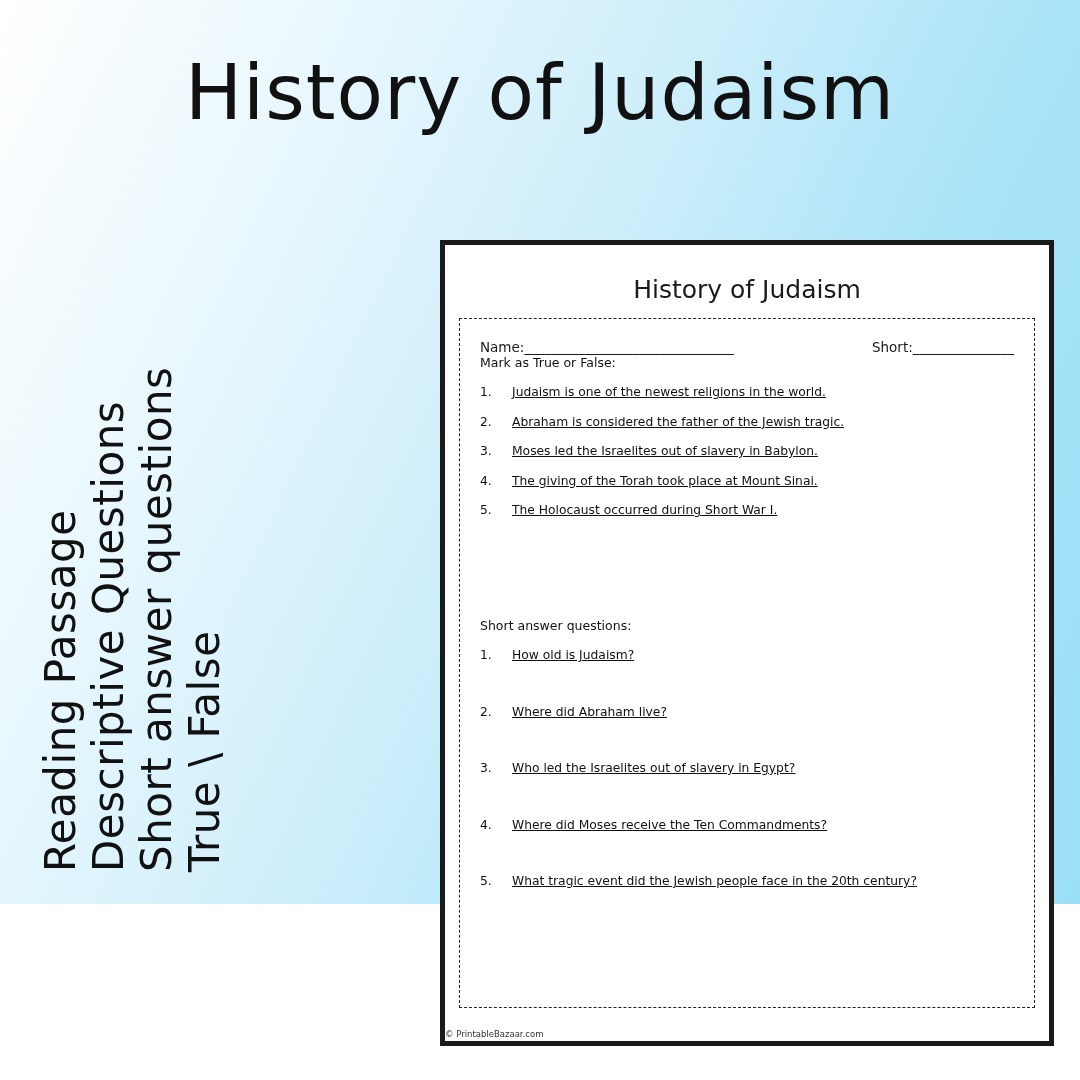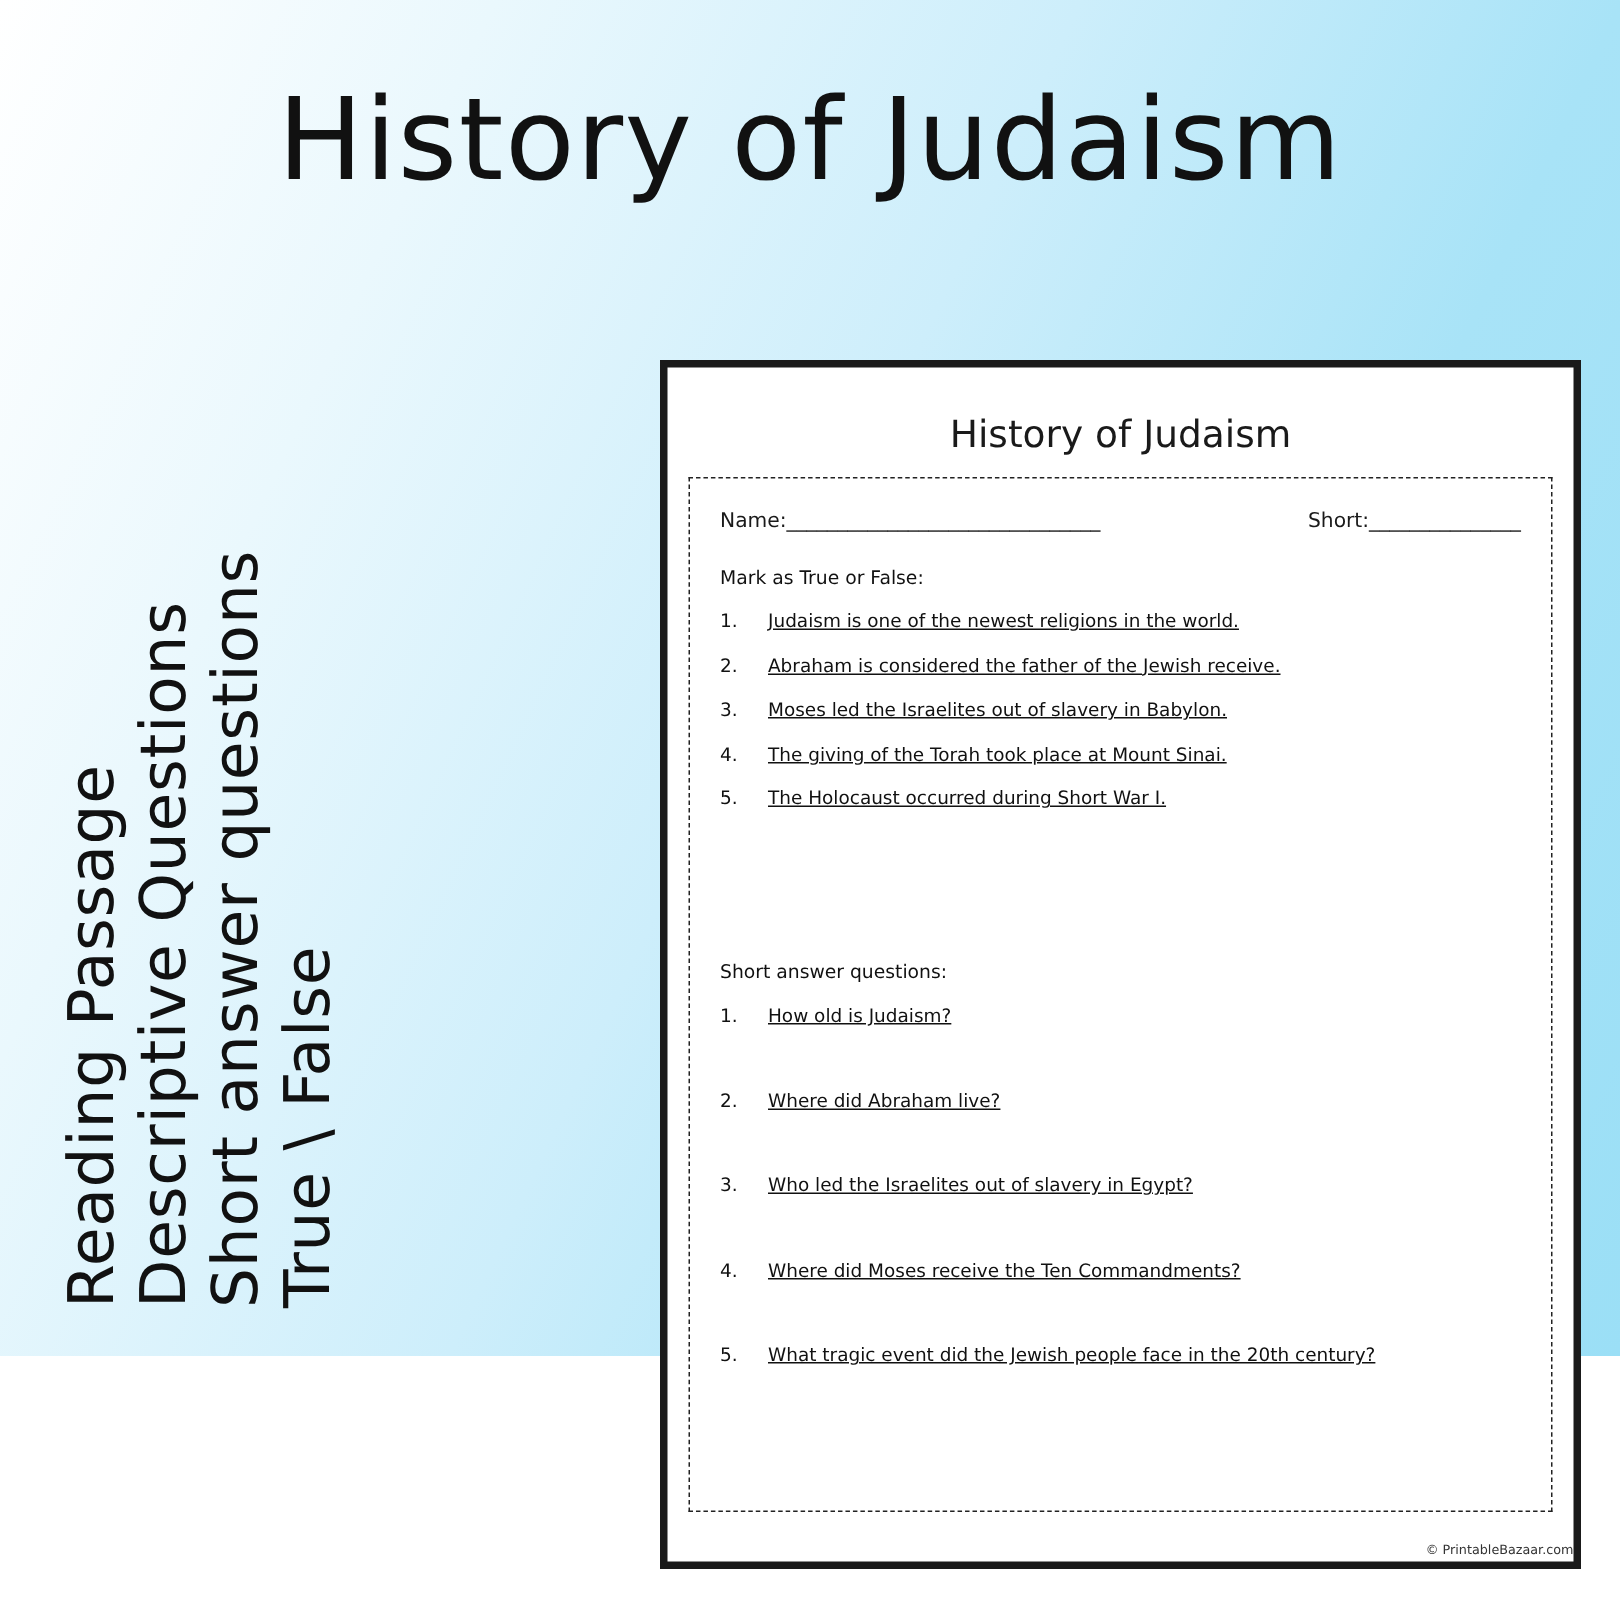--- a/index.html
+++ b/index.html
@@ -90,21 +90,20 @@
     position: relative;
   }
 
   .name-date-row {
     display: flex;
     justify-content: space-between;
     align-items: baseline;
     font-size: 13.5px;
     color: #1a1a1a;
     margin-top: 4px;
-    margin-bottom: 22px;
   }
   .nd-left, .nd-right { white-space: nowrap; }
 
   .section-heading {
     font-size: 12.5px;
     font-weight: normal;
     color: #111111;
     margin-bottom: 14px;
   }
 
@@ -128,21 +127,21 @@
   .tf-list li { margin-bottom: 13px; }
   .sa-list li { margin-bottom: 40px; }
 
   .spacer { height: 86px; }
 
   .footer-credit {
     position: absolute;
     left: 0;
     right: 0;
     bottom: 2px;
-    text-align: right;
+    text-align: left;
     font-size: 8.5px;
     color: #333333;
   }
 </style>
 </head>
 <body>
 
 <div class="page">
 
   <div class="main-title">History of Judaism</div>
@@ -167,21 +166,21 @@
 
       <div class="section-heading">Mark as True or False:</div>
 
       <ol class="q-list tf-list">
         <li>
           <span class="q-num">1.</span>
           <span class="q-text">Judaism is one of the newest religions in the world.</span>
         </li>
         <li>
           <span class="q-num">2.</span>
-          <span class="q-text">Abraham is considered the father of the Jewish receive.</span>
+          <span class="q-text">Abraham is considered the father of the Jewish tragic.</span>
         </li>
         <li>
           <span class="q-num">3.</span>
           <span class="q-text">Moses led the Israelites out of slavery in Babylon.</span>
         </li>
         <li>
           <span class="q-num">4.</span>
           <span class="q-text">The giving of the Torah took place at Mount Sinai.</span>
         </li>
         <li>

